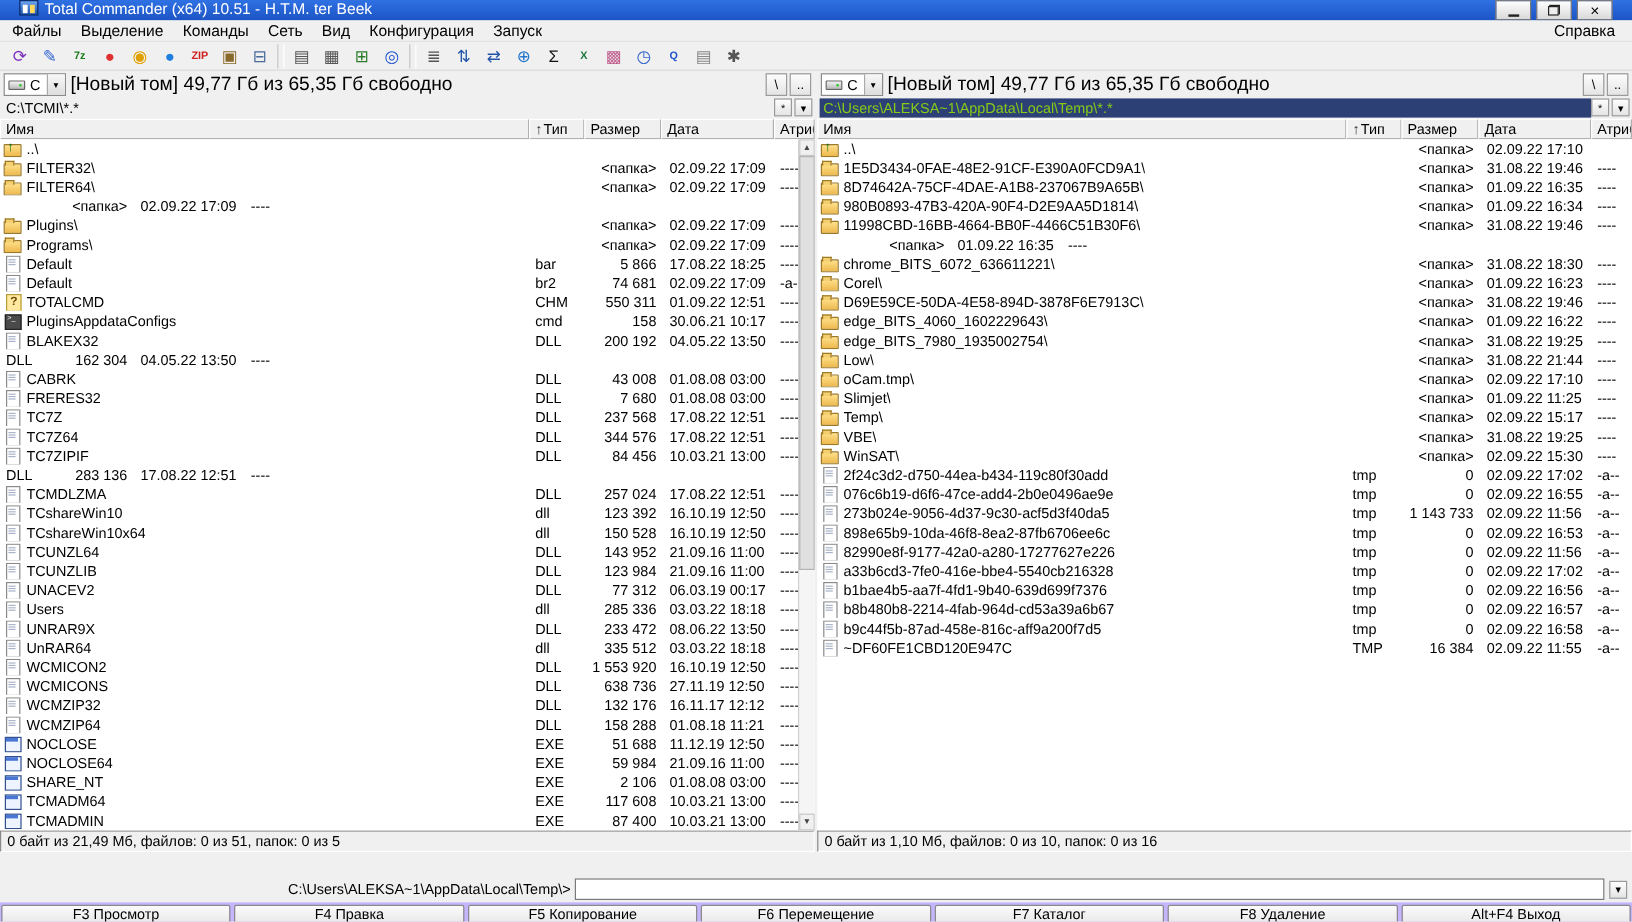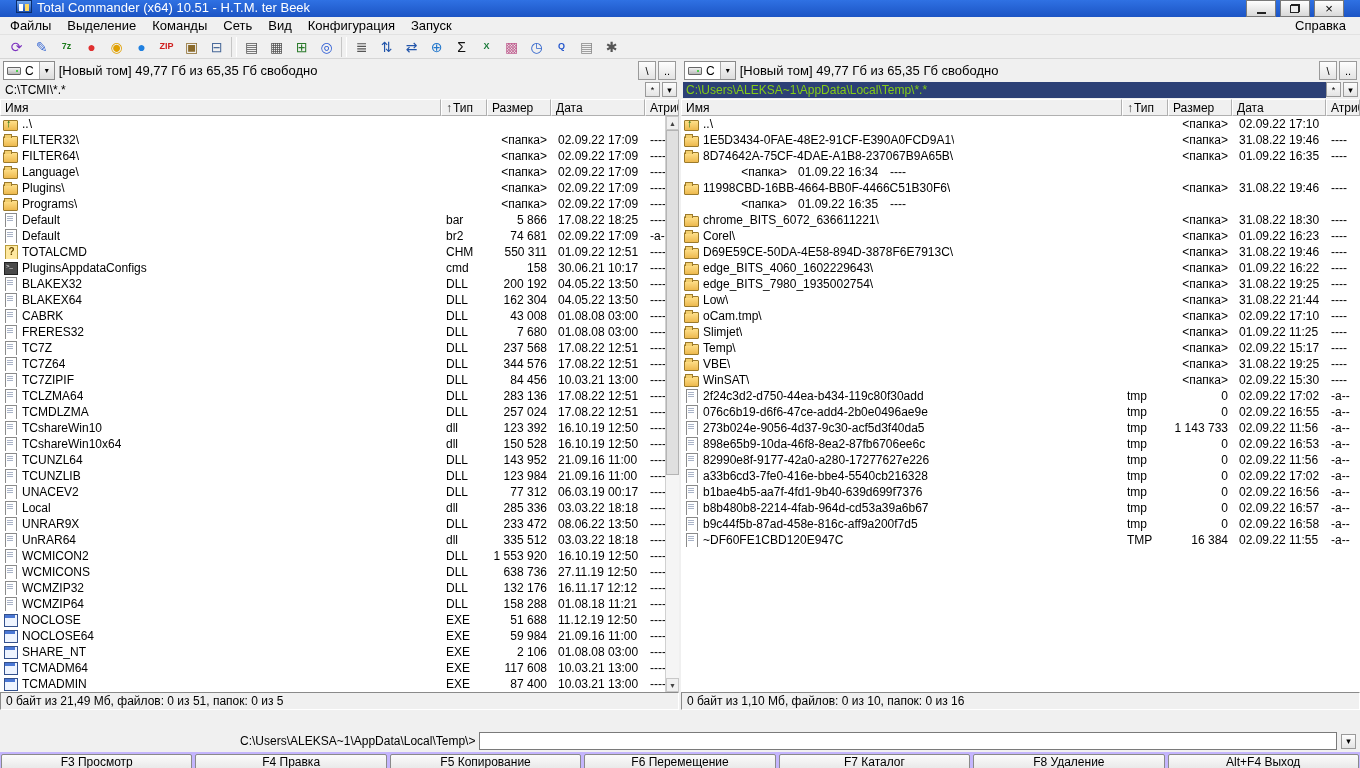--- a/index.html
+++ b/index.html
@@ -41,21 +41,21 @@
   .panel.left { width:679px; }
   .splitter { width:2px; background:#f0f0f0; }
   .panel.right { flex:1; }
 
   .drive-row { height:23px; display:flex; align-items:center; gap:4px; padding:0 3px; }
   .drive-combo { display:flex; align-items:center; height:19px; border:1px solid #8a8a8a; background:#fff; padding-left:3px; }
   .drive-ic { width:14px; height:8px; background:linear-gradient(#f2f2f2,#b9b9b9); border:1px solid #666; border-radius:1px; position:relative; }
   .drive-ic::after { content:""; position:absolute; right:2px; top:2px; width:2px; height:2px; background:#2c2; border-radius:50%; }
   .drive-letter { font-size:12px; padding:0 5px 0 4px; }
   .combo-arrow { width:15px; height:17px; background:linear-gradient(#f8f8f8,#ddd); border-left:1px solid #aaa; font-size:8px; display:flex; align-items:center; justify-content:center; }
-  .drive-info { font-size:13px; white-space:nowrap; }
+  .drive-info { font-size:16px; white-space:nowrap; }
   .drive-btns, .path-btns { margin-left:auto; display:flex; gap:2px; }
   .sq-btn { width:18px; height:19px; border:1px solid #9a9a9a; background:linear-gradient(#fdfdfd,#e4e4e4);
             display:flex; align-items:center; justify-content:center; font-size:11px; }
   .sq-btn.sm { width:15px; height:15px; font-size:9px; }
 
   .path-row { height:17px; display:flex; align-items:flex-start; font-size:12px; padding:0 2px; background:#f0f0f0; }
   .path-text { flex:1; padding:1px 3px; white-space:nowrap; overflow:hidden; }
   .path-row.active .path-text { background:#2c4076; color:#84cc16; }
 
   .hdr { height:17px; display:flex; background:#f0f0f0; }
@@ -293,24 +293,20 @@
           <div class="fc c0">
             <span class="fic ic-folder"></span>
             <span class="fname">FILTER64\</span>
           </div>
           <div class="fc c1"></div>
           <div class="fc c2">&lt;папка&gt;</div>
           <div class="fc c3">02.09.22 17:09</div>
           <div class="fc c4">----</div>
         </div>
         <div class="frow">
-          <div class="fc c0">
-            <span class="fic ic-folder"></span>
-            <span class="fname">Language\</span>
-          </div>
           <div class="fc c1"></div>
           <div class="fc c2">&lt;папка&gt;</div>
           <div class="fc c3">02.09.22 17:09</div>
           <div class="fc c4">----</div>
         </div>
         <div class="frow">
           <div class="fc c0">
             <span class="fic ic-folder"></span>
             <span class="fname">Plugins\</span>
           </div>
@@ -373,24 +369,20 @@
           <div class="fc c0">
             <span class="fic ic-file"></span>
             <span class="fname">BLAKEX32</span>
           </div>
           <div class="fc c1">DLL</div>
           <div class="fc c2">200 192</div>
           <div class="fc c3">04.05.22 13:50</div>
           <div class="fc c4">----</div>
         </div>
         <div class="frow">
-          <div class="fc c0">
-            <span class="fic ic-file"></span>
-            <span class="fname">BLAKEX64</span>
-          </div>
           <div class="fc c1">DLL</div>
           <div class="fc c2">162 304</div>
           <div class="fc c3">04.05.22 13:50</div>
           <div class="fc c4">----</div>
         </div>
         <div class="frow">
           <div class="fc c0">
             <span class="fic ic-file"></span>
             <span class="fname">CABRK</span>
           </div>
@@ -433,24 +425,20 @@
           <div class="fc c0">
             <span class="fic ic-file"></span>
             <span class="fname">TC7ZIPIF</span>
           </div>
           <div class="fc c1">DLL</div>
           <div class="fc c2">84 456</div>
           <div class="fc c3">10.03.21 13:00</div>
           <div class="fc c4">----</div>
         </div>
         <div class="frow">
-          <div class="fc c0">
-            <span class="fic ic-file"></span>
-            <span class="fname">TCLZMA64</span>
-          </div>
           <div class="fc c1">DLL</div>
           <div class="fc c2">283 136</div>
           <div class="fc c3">17.08.22 12:51</div>
           <div class="fc c4">----</div>
         </div>
         <div class="frow">
           <div class="fc c0">
             <span class="fic ic-file"></span>
             <span class="fname">TCMDLZMA</span>
           </div>
@@ -505,21 +493,21 @@
             <span class="fname">UNACEV2</span>
           </div>
           <div class="fc c1">DLL</div>
           <div class="fc c2">77 312</div>
           <div class="fc c3">06.03.19 00:17</div>
           <div class="fc c4">----</div>
         </div>
         <div class="frow">
           <div class="fc c0">
             <span class="fic ic-file"></span>
-            <span class="fname">Local</span>
+            <span class="fname">Users</span>
           </div>
           <div class="fc c1">dll</div>
           <div class="fc c2">285 336</div>
           <div class="fc c3">03.03.22 18:18</div>
           <div class="fc c4">----</div>
         </div>
         <div class="frow">
           <div class="fc c0">
             <span class="fic ic-file"></span>
             <span class="fname">UNRAR9X</span>
@@ -698,20 +686,24 @@
           <div class="fc c0">
             <span class="fic ic-folder"></span>
             <span class="fname">8D74642A-75CF-4DAE-A1B8-237067B9A65B\</span>
           </div>
           <div class="fc c1"></div>
           <div class="fc c2">&lt;папка&gt;</div>
           <div class="fc c3">01.09.22 16:35</div>
           <div class="fc c4">----</div>
         </div>
         <div class="frow">
+          <div class="fc c0">
+            <span class="fic ic-folder"></span>
+            <span class="fname">980B0893-47B3-420A-90F4-D2E9AA5D1814\</span>
+          </div>
           <div class="fc c1"></div>
           <div class="fc c2">&lt;папка&gt;</div>
           <div class="fc c3">01.09.22 16:34</div>
           <div class="fc c4">----</div>
         </div>
         <div class="frow">
           <div class="fc c0">
             <span class="fic ic-folder"></span>
             <span class="fname">11998CBD-16BB-4664-BB0F-4466C51B30F6\</span>
           </div>

